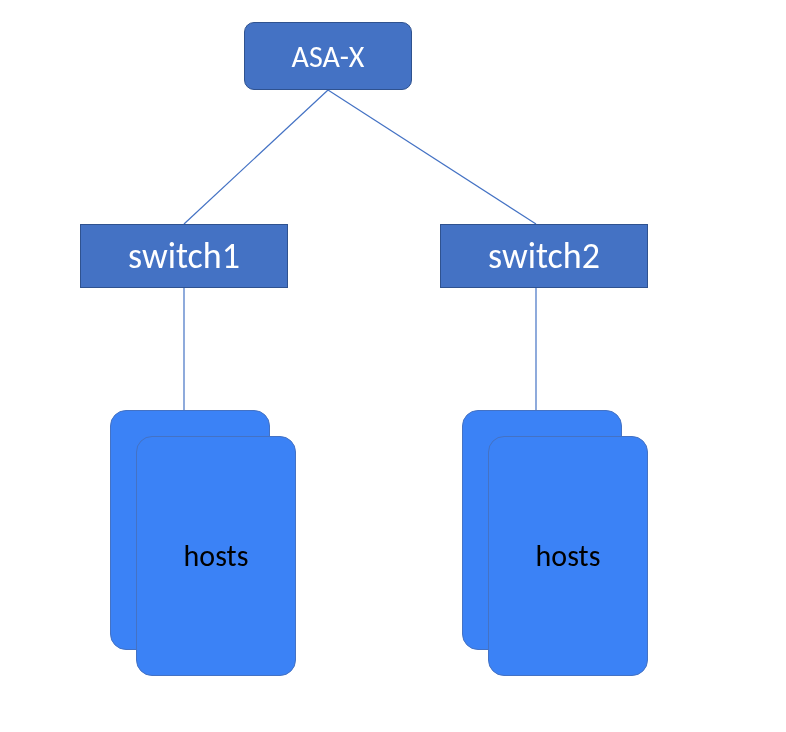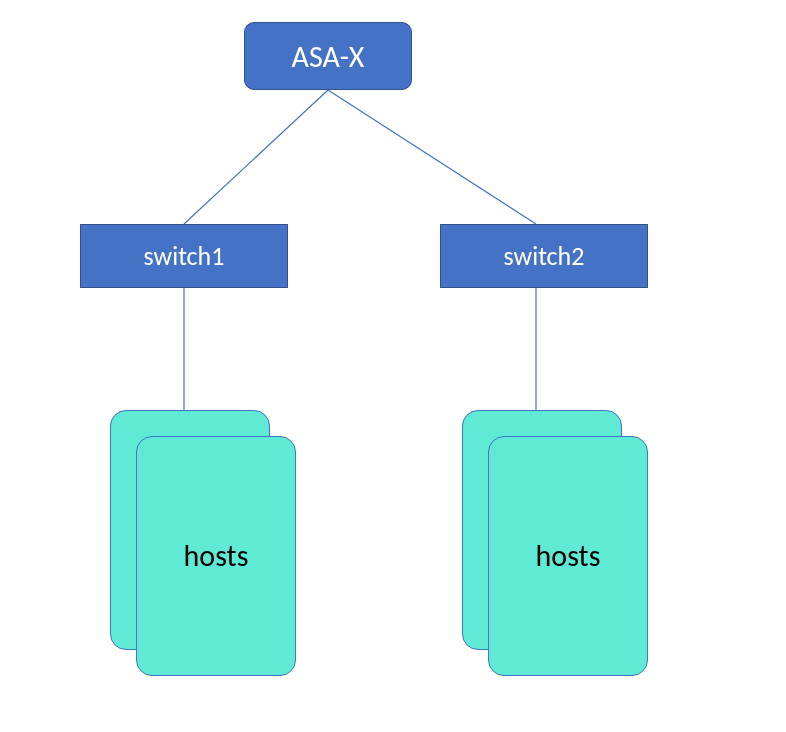--- a/index.html
+++ b/index.html
@@ -25,26 +25,26 @@
     box-sizing: border-box;
   }
   .node-switch {
     position: absolute;
     background: #4472c4;
     border: 1px solid #2f528f;
     color: #ffffff;
     display: flex;
     align-items: center;
     justify-content: center;
-    font-size: 26px;
+    font-size: 36px;
     box-sizing: border-box;
   }
   .card {
     position: absolute;
-    background: #5eead4;
+    background: #3b82f6;
     border: 1px solid #4472c4;
     border-radius: 16px;
     box-sizing: border-box;
   }
   .card-label {
     position: absolute;
     font-size: 30px;
     color: #000000;
     display: flex;
     align-items: center;

